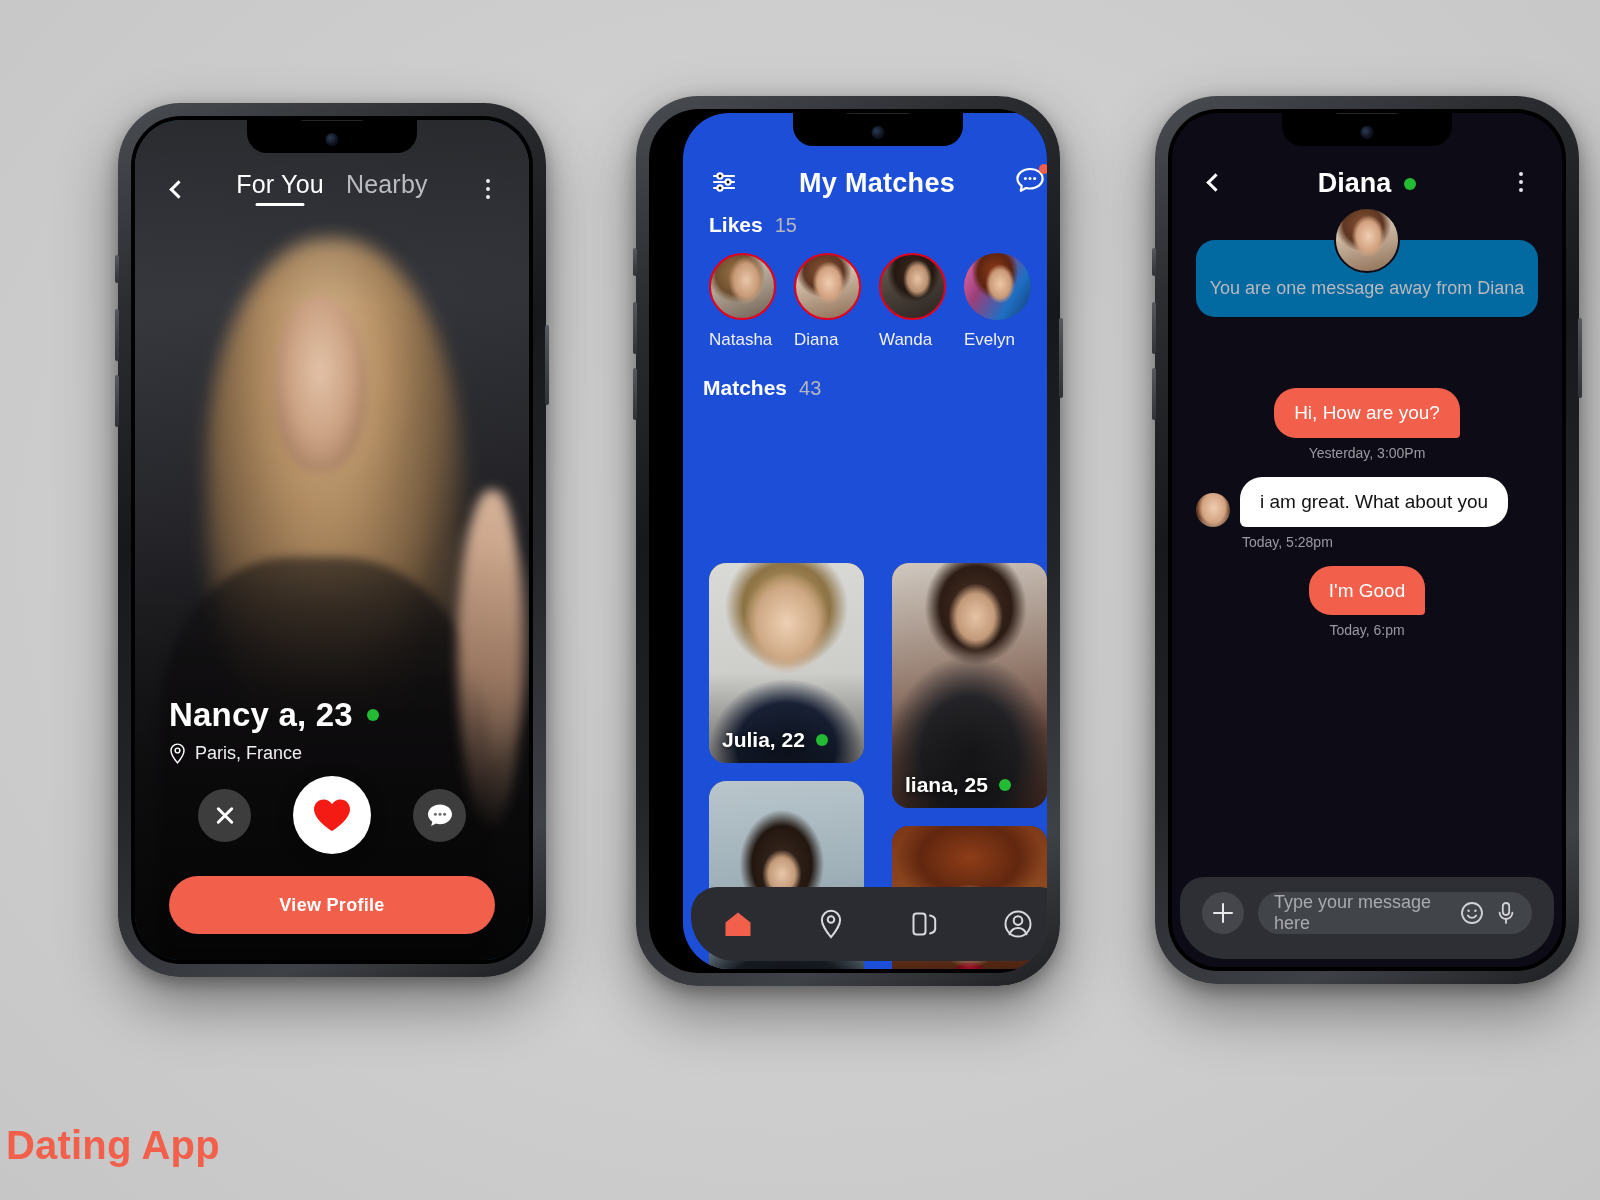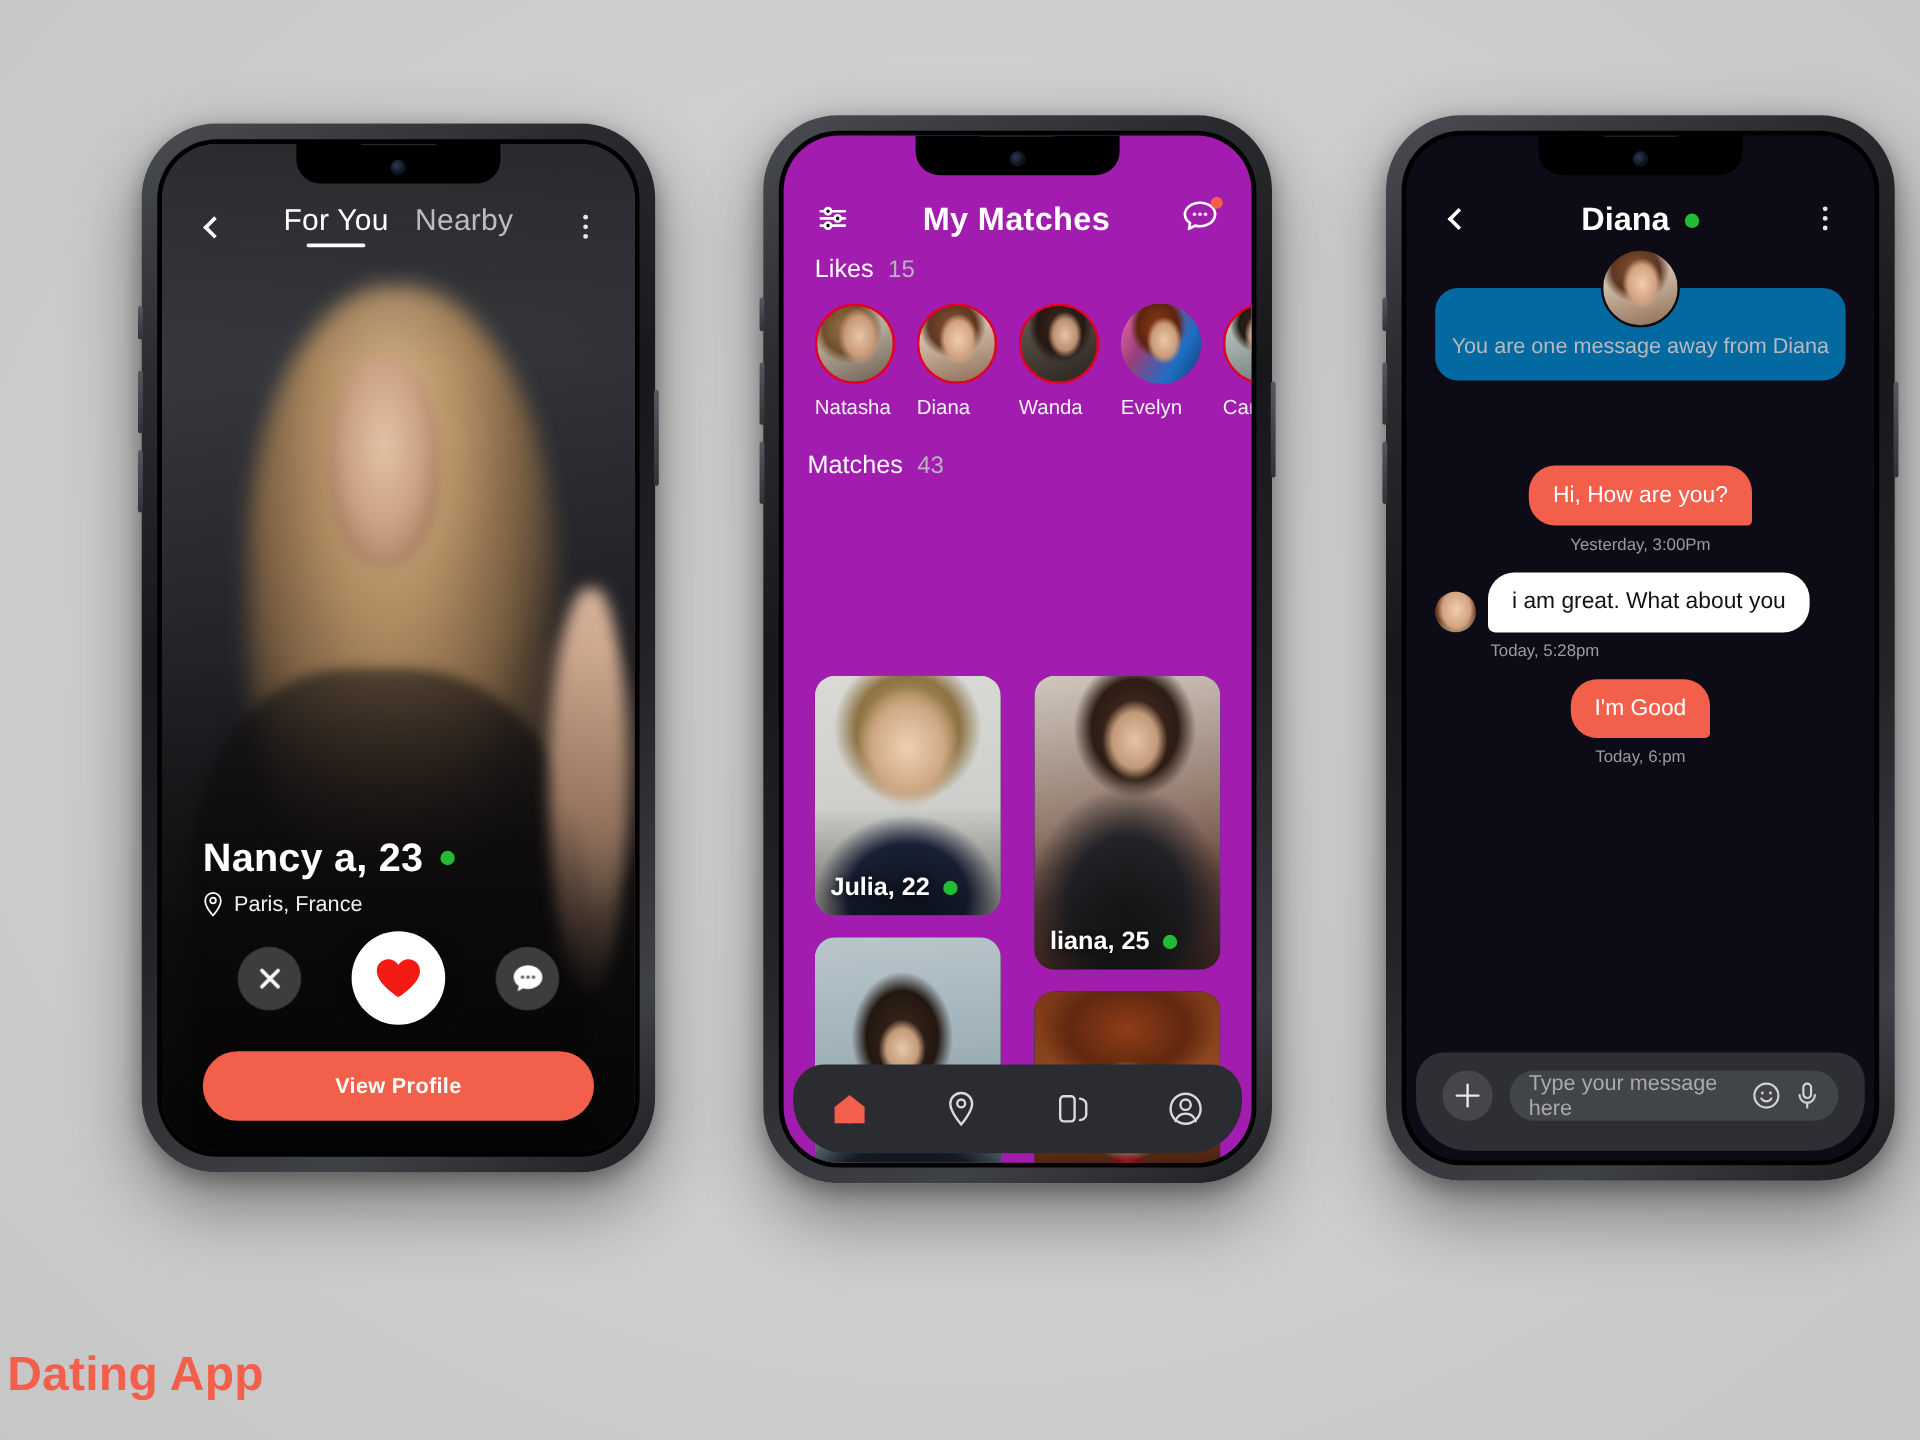--- a/index.html
+++ b/index.html
@@ -81,21 +81,21 @@
     width: 13px; height: 13px;
     border-left: 3px solid #fff; border-bottom: 3px solid #fff;
     transform: rotate(45deg);
     margin-left: 4px;
   }
   .kebab { display: flex; flex-direction: column; gap: 4px; align-items: center; }
   .kebab i { width: 4px; height: 4px; border-radius: 50%; background: #e8e8ec; display:block; }
 
   
   #phone1 { left: 118px; top: 103px; width: 428px; height: 874px; }
-  #screen1 { background: #7f1d1d; }
+  #screen1 { background: #0c4a6e; }
   .p1-photo {
     position: absolute; inset: 0;
     background:
       radial-gradient(ellipse 120px 150px at 52% 30%, #c69f82 0%, #a57f63 38%, rgba(60,48,42,0) 72%),
       radial-gradient(ellipse 150px 210px at 44% 34%, #8f7257 0%, rgba(60,48,42,0) 70%),
       radial-gradient(ellipse 200px 260px at 62% 60%, #171413 0%, rgba(20,18,17,0) 72%),
       radial-gradient(ellipse 90px 180px at 88% 62%, #c6a189 0%, rgba(110,88,74,0) 70%),
       linear-gradient(170deg, #3c3e44 0%, #35373d 22%, #232327 48%, #131214 72%, #0c0b0d 100%);
   }
   .p1-hair {
@@ -175,27 +175,27 @@
     position: absolute; left: 34px; right: 34px; bottom: 26px; z-index: 20;
     height: 58px; border-radius: 29px;
     background: #f2604b;
     color: #fff; font-size: 18px; font-weight: bold;
     display: flex; align-items: center; justify-content: center;
     letter-spacing: .3px;
   }
 
   
   #phone2 { left: 636px; top: 96px; width: 424px; height: 890px; }
-  #screen2 { background: #a21caf; }
+  #screen2 { background: #1d4ed8; margin-left: 30px; }
   .p2-title { flex: 1; text-align: center; font-size: 27px; font-weight: bold; color: #fff; letter-spacing: .3px; }
   .section-head {
     display: flex; align-items: baseline; gap: 12px;
     padding: 0 26px; margin-top: 6px;
   }
-  .sh-label { font-size: 21px; font-weight: normal; color: #fff; }
+  .sh-label { font-size: 21px; font-weight: bold; color: #fff; }
   .sh-count { font-size: 20px; color: #b5b6bd; }
   .likes-row {
     display: flex; gap: 18px; padding: 16px 26px 0 26px;
     overflow: hidden;
   }
   .like-item { width: 67px; flex: 0 0 auto; text-align: left; }
   .like-av {
     width: 67px; height: 67px; border-radius: 50%;
     overflow: hidden; position: relative;
     background: #2a2733;

